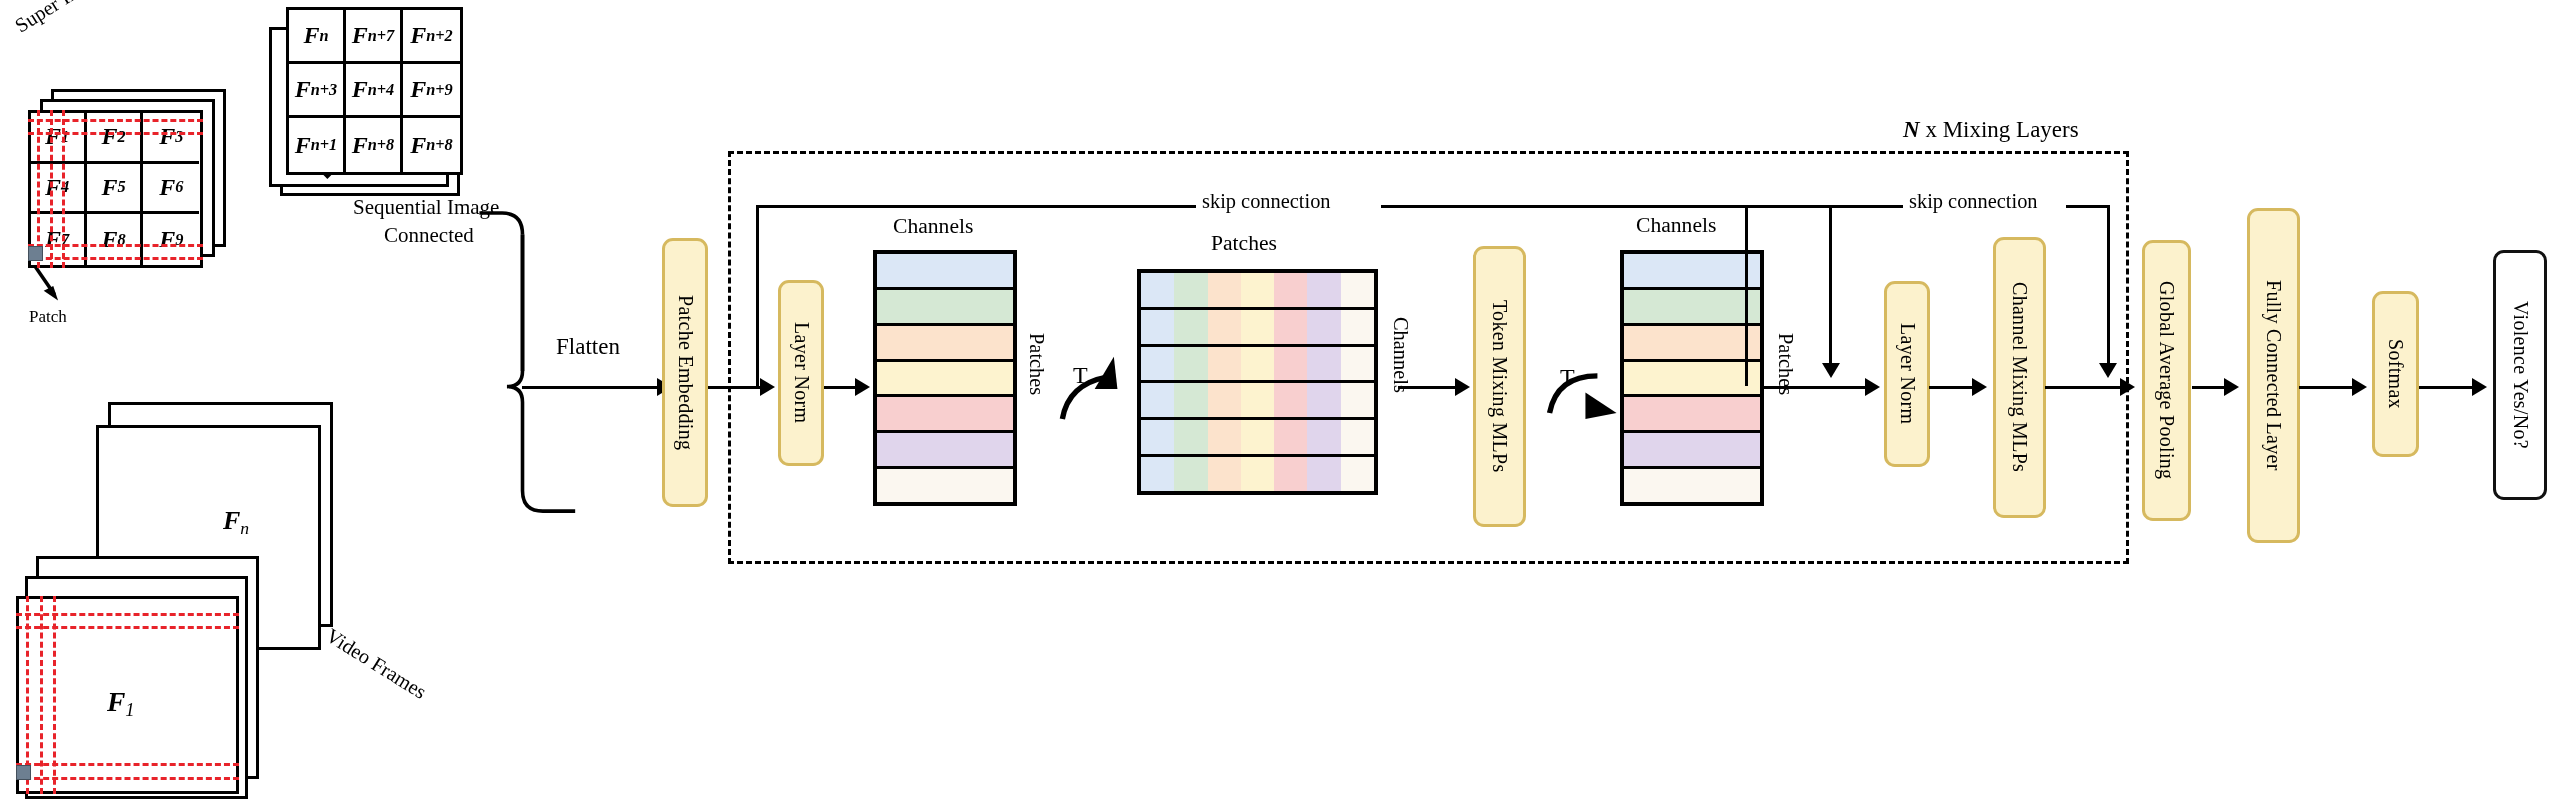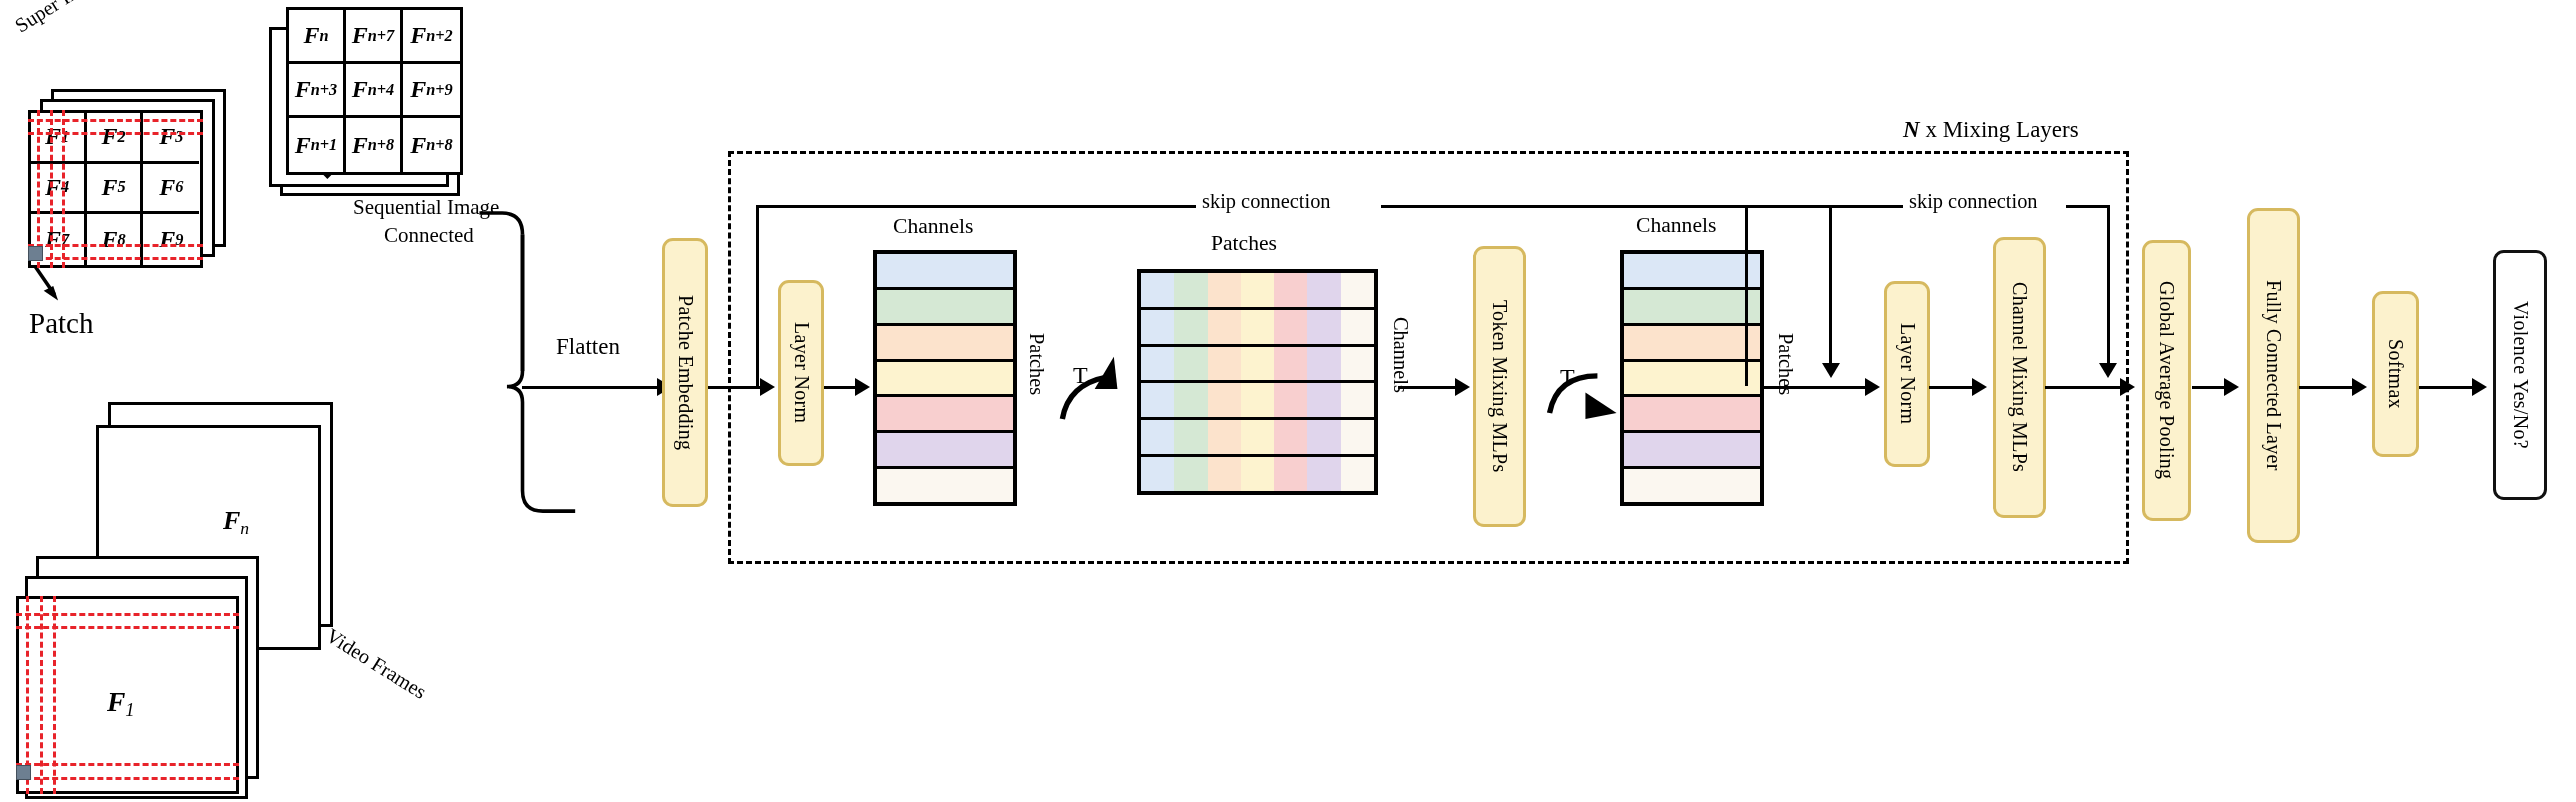--- a/index.html
+++ b/index.html
@@ -172,21 +172,21 @@
       <polygon points="568,265 575,272 568,279 561,272"></polygon>
       <polygon points="590,245 597,252 590,259 583,252"></polygon>
       <polygon points="612,225 619,232 612,239 605,232"></polygon>
     </g>
   </svg>
 
   <svg class="ov" viewBox="0 0 4302 1340" width="2576" height="802">
     <line x1="52" y1="437" x2="90" y2="492" stroke="#000" stroke-width="6"></line>
     <polygon points="96,502 72,486 88,478" fill="#000"></polygon>
   </svg>
-  <div class="abs" style="left:29px;top:307px;font-size:29px;">Patch</div>
+  <div class="abs" style="left:29px;top:307px;font-size:17px;">Patch</div>
 
   <div class="card abs" style="left:108px;top:402px;width:225px;height:225px;z-index:3;"></div>
   <div class="card abs" style="left:96px;top:425px;width:225px;height:225px;z-index:4;"></div>
   <div class="abs" style="left:223px;top:506px;font-size:26px;z-index:5;">
     <span class="math">F</span><span class="sub">n</span>
   </div>
 
   <div class="card abs" style="left:36px;top:556px;width:223px;height:223px;z-index:5;"></div>
   <div class="card abs" style="left:25px;top:576px;width:223px;height:223px;z-index:6;"></div>
   <div class="card abs" style="left:15.6px;top:596px;width:223px;height:198px;z-index:7;"></div>

